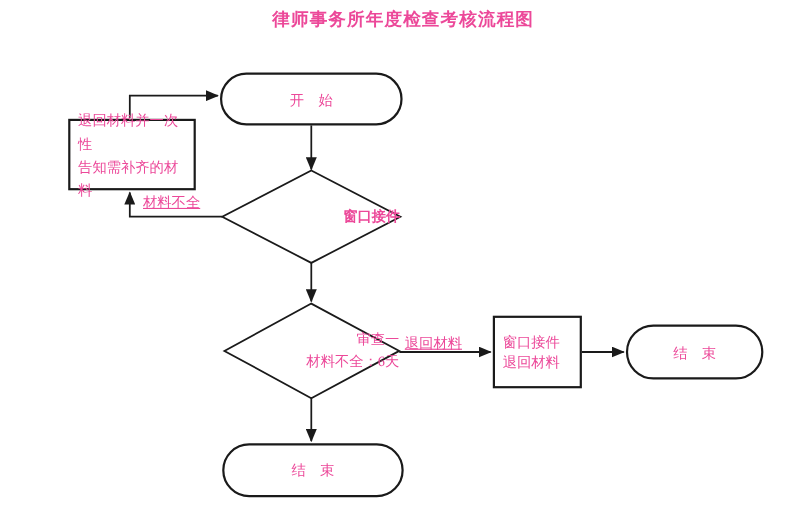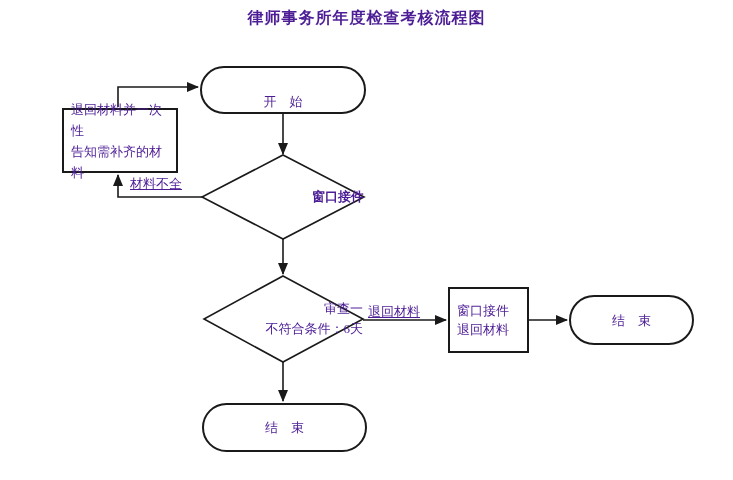--- a/index.html
+++ b/index.html
@@ -7,21 +7,21 @@
     padding: 0;
     background: #ffffff;
   }
   .canvas {
     position: relative;
     width: 733px;
     height: 480px;
     background: #ffffff;
     overflow: hidden;
     font-family: "Liberation Serif", "DejaVu Serif", serif;
-    color: #4c1d95;
+    color: #ec4899;
   }
   .title {
     position: absolute;
     left: 0;
     top: 8px;
     width: 733px;
     text-align: center;
     font-size: 16px;
     font-weight: bold;
     letter-spacing: 1px;
@@ -108,36 +108,36 @@
     <polyline class="edge" points="363,320 446,320" marker-end="url(#arrowhead)"></polyline>
 
     <polyline class="edge" points="529,320 567,320" marker-end="url(#arrowhead)"></polyline>
 
     <polyline class="edge" points="283,362 283,401" marker-end="url(#arrowhead)"></polyline>
 
     <polygon class="diamond" points="283,155 364,197 283,239 202,197"></polygon>
     <polygon class="diamond" points="283,276 363,319 283,362 204,319"></polygon>
   </svg>
 
-  <div class="node stadium" style="left:200px; top:66px; width:166px; height:48px;align-items:flex-end;">
+  <div class="node stadium" style="left:200px; top:66px; width:166px; height:48px;">
     <span>开　始</span>
   </div>
 
   <div class="node process" style="left:62px; top:108px; width:116px; height:65px;">
     <span>退回材料并一次性</span>
     <span>告知需补齐的材料</span>
   </div>
 
   <div class="diamond-label bold" style="left:202px; top:155px; width:162px; height:84px;">
     <span>窗口接件</span>
   </div>
 
   <div class="diamond-label" style="left:204px; top:276px; width:159px; height:86px;">
     <span>审查一</span>
-    <span>不符合条件：6天</span>
+    <span>材料不全：6天</span>
   </div>
 
   <div class="node process" style="left:448px; top:287px; width:81px; height:66px; line-height:19px;">
     <span>窗口接件</span>
     <span>退回材料</span>
   </div>
 
   <div class="node stadium" style="left:569px; top:295px; width:125px; height:50px;">
     <span>结　束</span>
   </div>

